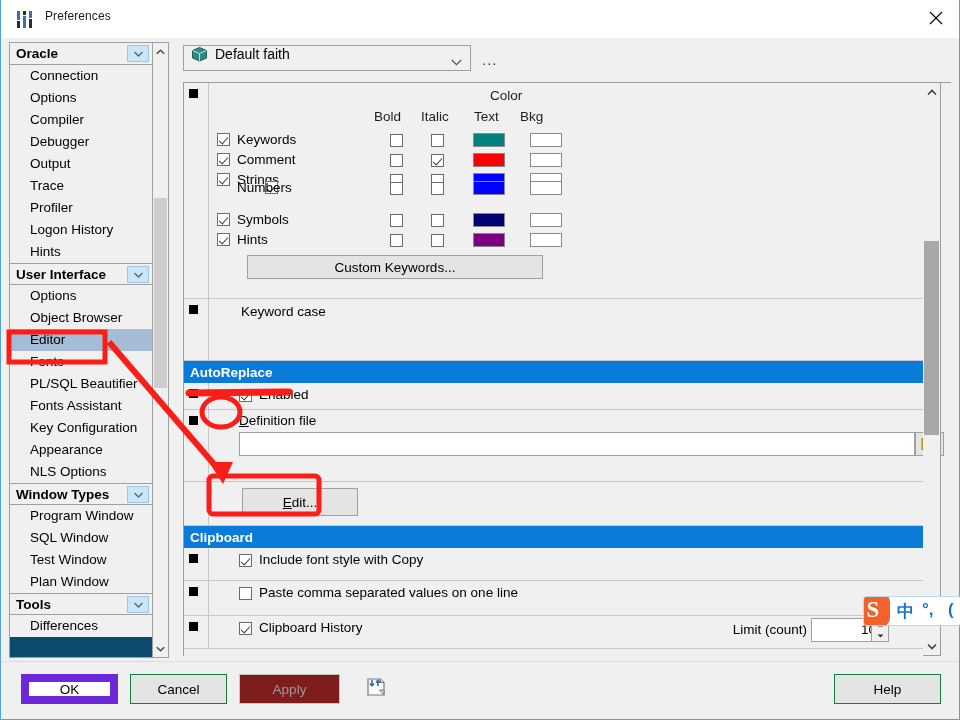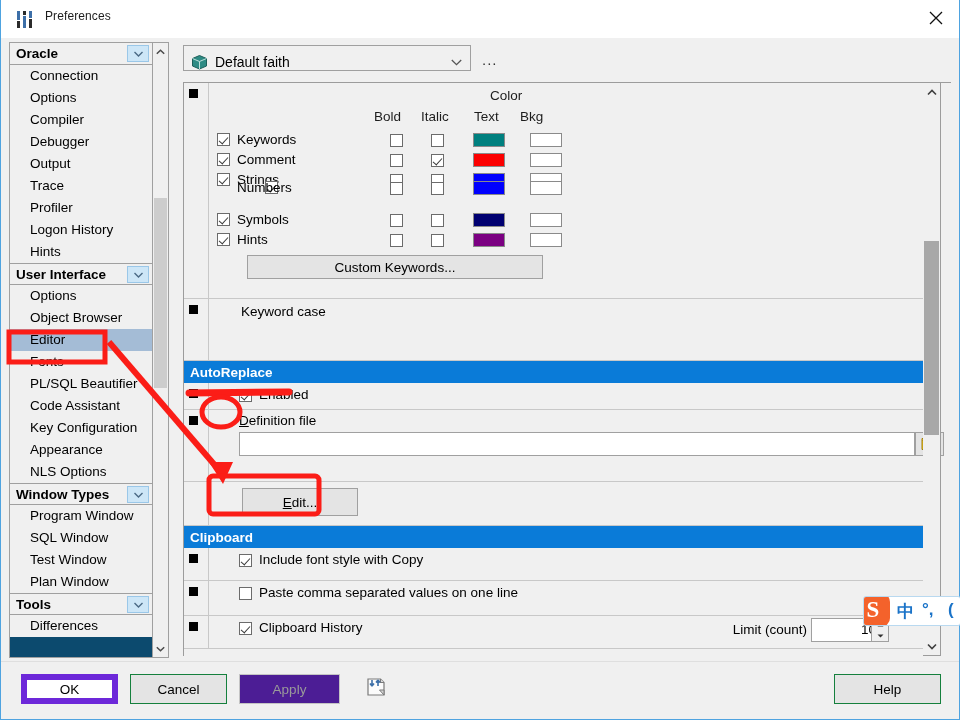--- a/index.html
+++ b/index.html
@@ -115,21 +115,21 @@
   #topbar {
     position: absolute; left: 0; top: 0;
     width: 774px; height: 34px;
     background: #f0f0f0;
   }
   #scheme-combo {
     position: absolute; left: 6px; top: 3px;
     width: 288px; height: 26px;
     background: #f0f0f0;
     border: 1px solid #a0a0a0;
-    display: flex; align-items: flex-end;
+    display: flex; align-items: flex-start;
   }
   #scheme-icon { margin-left: 7px; width: 17px; height: 16px; }
   #scheme-label { margin-left: 7px; font-size: 14px; }
   #scheme-caret {
     position: absolute; right: 8px; top: 8px;
   }
   #dots-btn {
     position: absolute; left: 305px; top: 9px;
     font-size: 15px; letter-spacing: 1px; color: #333;
   }
@@ -290,23 +290,23 @@
     border-top: 1px solid #dfdfdf;
   }
   .btn {
     position: absolute; top: 12px;
     height: 30px;
     background: #e4e4e4;
     border: 1px solid #15803d;
     font-size: 13.5px;
     display: flex; align-items: center; justify-content: center;
   }
-  #ok-btn   { left: 20px;  width: 97px; background:#fff; border: 6px solid #6d28d9; }
+  #ok-btn   { left: 20px;  width: 97px; background:#fff; border: 8px solid #6d28d9; }
   #cancel-btn { left: 129px; width: 97px; }
-  #apply-btn  { left: 238px; width: 101px; color: #9a9a9a; background: #4c1d95; border-color:#c4c4c4; }
+  #apply-btn  { left: 238px; width: 101px; color: #9a9a9a; background: #7f1d1d; border-color:#c4c4c4; }
   #help-btn  { left: 833px; width: 107px; }
   #import-icon {
     position: absolute; left: 364px; top: 676px;
     width: 22px; height: 22px;
   }
 
   
   #annot { position: absolute; left: 0; top: 0; width: 960px; height: 720px; pointer-events: none; }
 
   
@@ -383,21 +383,21 @@
           <svg width="9" height="6" viewBox="0 0 9 6">
               <path d="M0.5,1 L4.5,5 L8.5,1" stroke="#4b6a85" stroke-width="1.4" fill="none"></path>
             </svg>
         </span>
       </div>
       <div class="item">Options</div>
       <div class="item">Object Browser</div>
       <div class="item sel">Editor</div>
       <div class="item">Fonts</div>
       <div class="item">PL/SQL Beautifier</div>
-      <div class="item">Code Assistant</div>
+      <div class="item">Fonts Assistant</div>
       <div class="item">Key Configuration</div>
       <div class="item">Appearance</div>
       <div class="item">NLS Options</div>
 
       <div class="grp">
         <span class="glabel">Window Types</span>
         <span class="gbtn">
           <svg width="9" height="6" viewBox="0 0 9 6">
               <path d="M0.5,1 L4.5,5 L8.5,1" stroke="#4b6a85" stroke-width="1.4" fill="none"></path>
             </svg>

